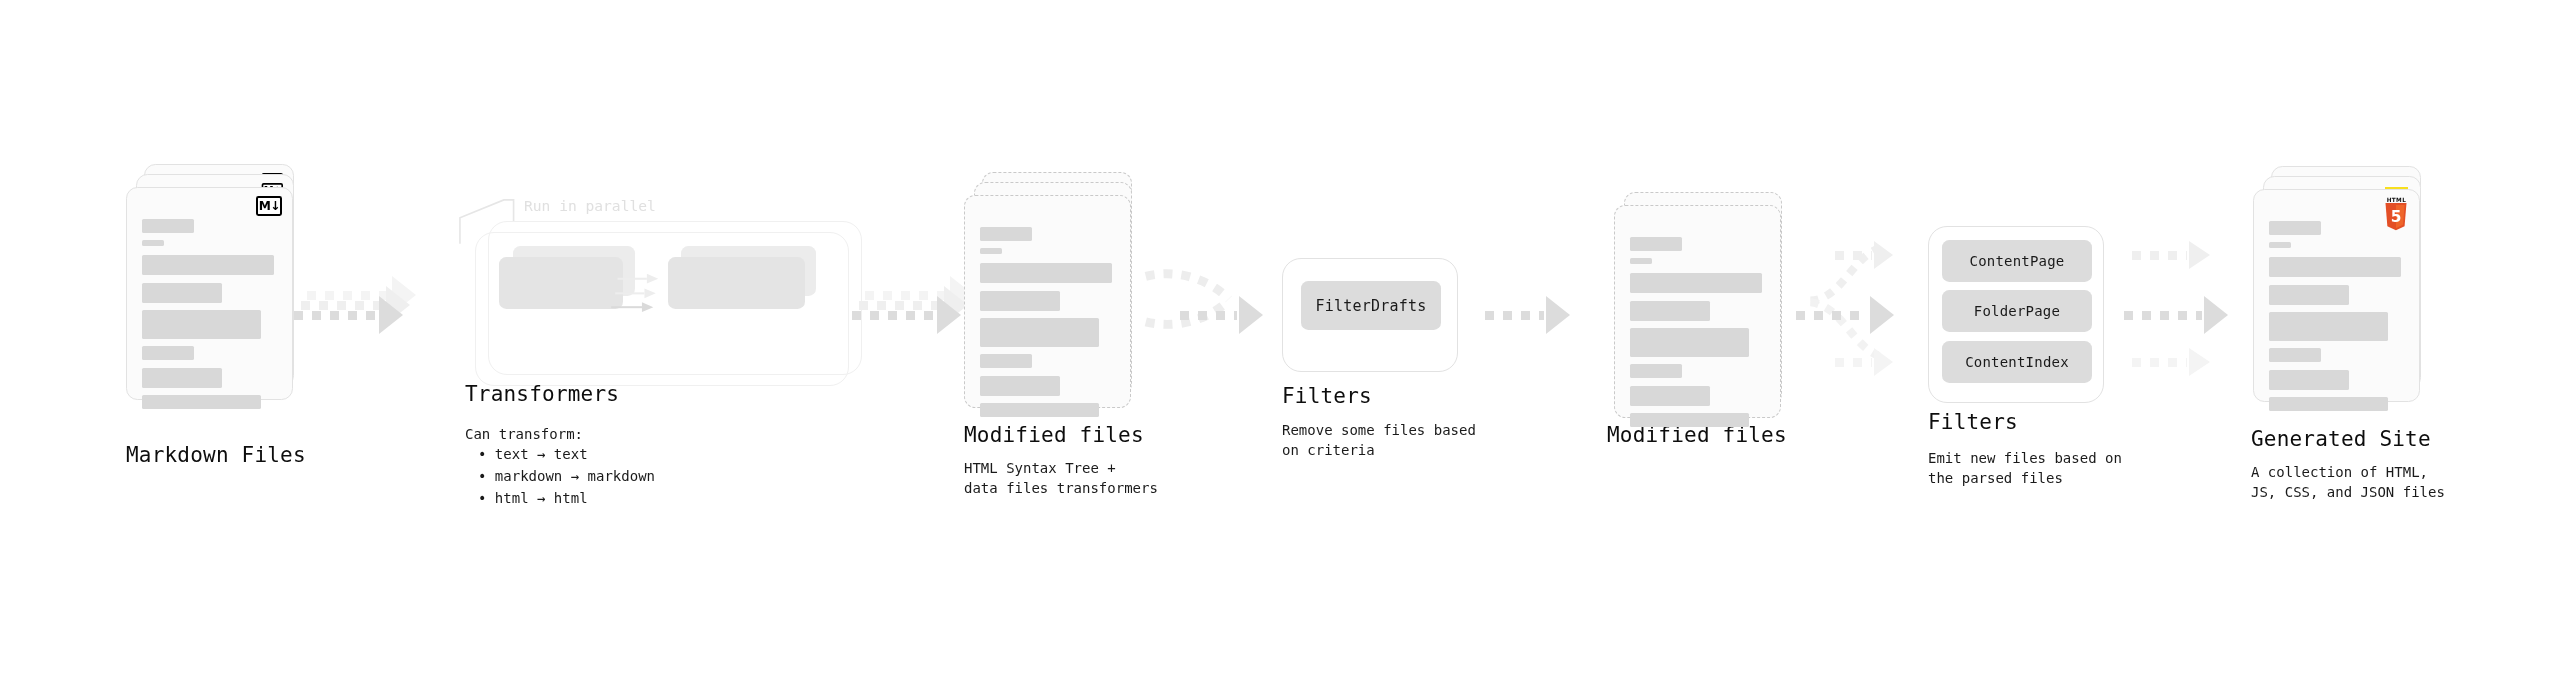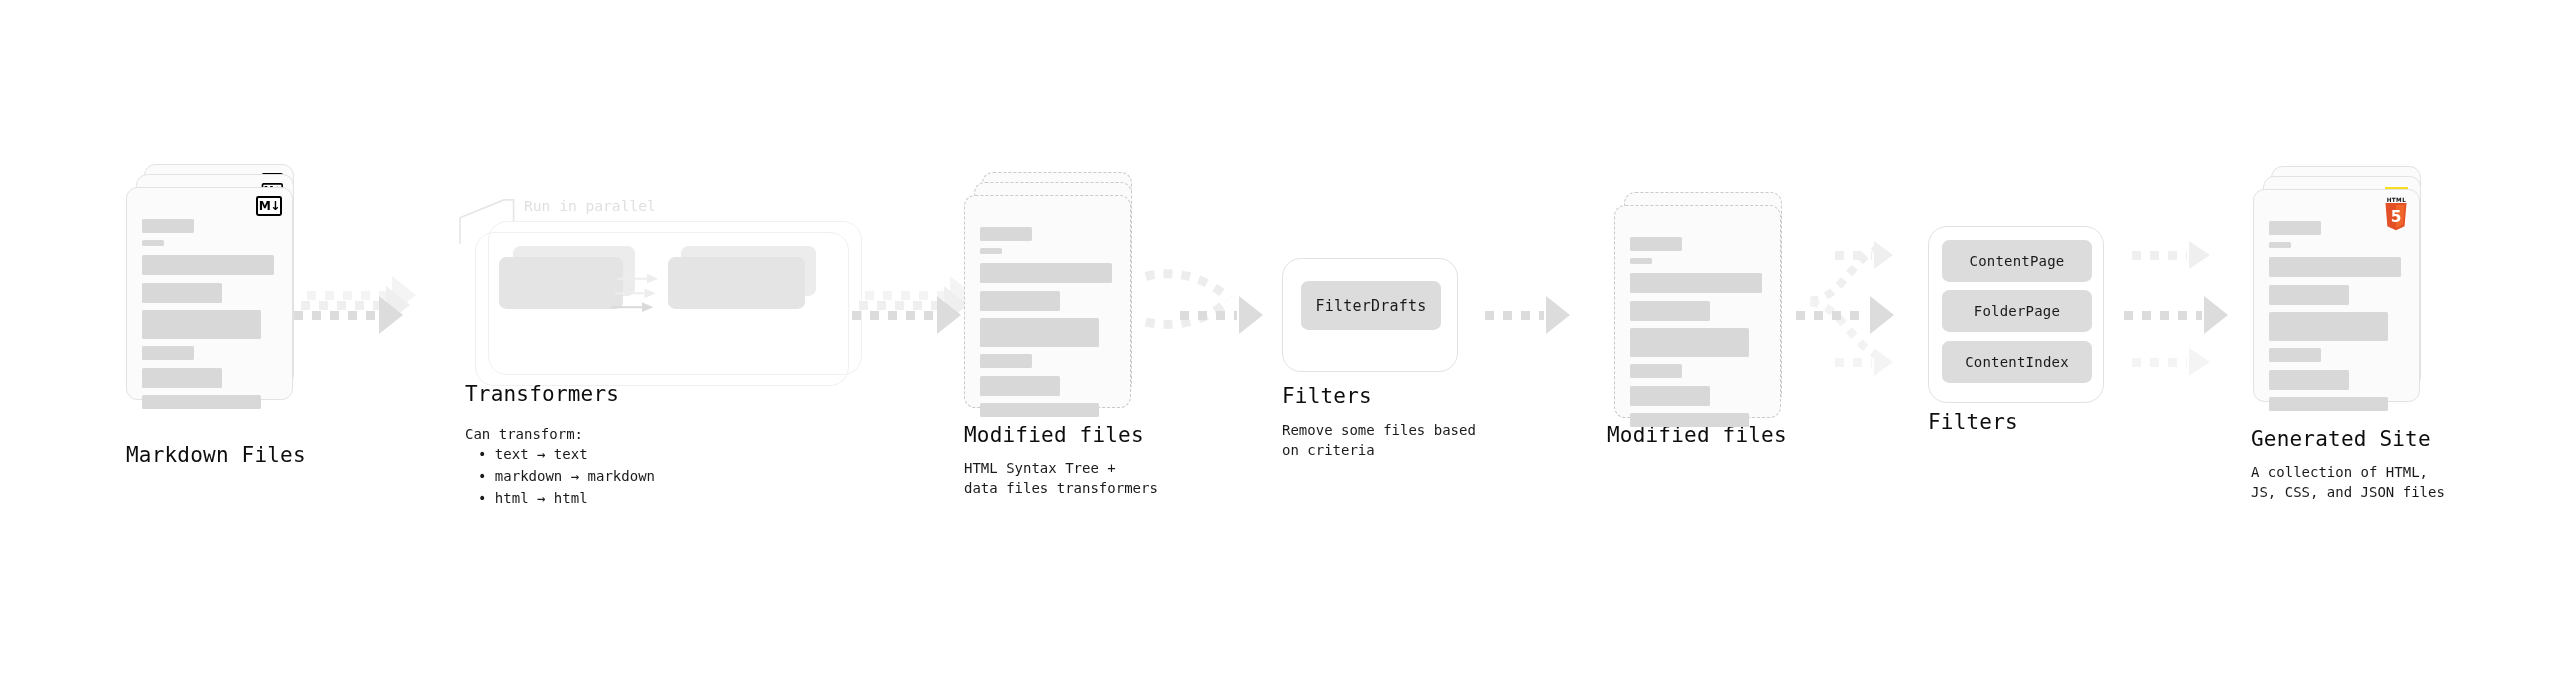--- a/index.html
+++ b/index.html
@@ -304,20 +304,22 @@
     <div class="dots" style="width:37px;"></div>
       <div class="head" style="border-top-width:14px;border-bottom-width:14px;border-left-width:19.5px;"></div>
   </div>
 
   <div class="panel" style="left:1928px; top:226px; width:176px; height:177px;">
     <div class="pill" style="position:absolute;left:13px;top:13px;width:150px;height:42px;font-size:14px;">ContentPage</div>
     <div class="pill" style="position:absolute;left:13px;top:63px;width:150px;height:42px;font-size:14px;">FolderPage</div>
     <div class="pill" style="position:absolute;left:13px;top:114px;width:150px;height:42px;font-size:14px;">ContentIndex</div>
   </div>
   <div class="title" style="left:1928px; top:410px;">Filters</div>
+  <div class="caption" style="left:1928px; top:449px;">Emit new files based on
+the parsed files</div>
 
   <div class="arrow faded" style="left:2132px; top:241px;">
     <div class="dots" style="width:55px;"></div>
       <div class="head" style="border-top-width:14.6px;border-bottom-width:14.6px;border-left-width:21px;"></div>
   </div>
   <div class="arrow" style="left:2124px; top:296px;">
     <div class="dots" style="width:78px;"></div>
       <div class="head"></div>
   </div>
   <div class="arrow faded2" style="left:2132px; top:348px;">

